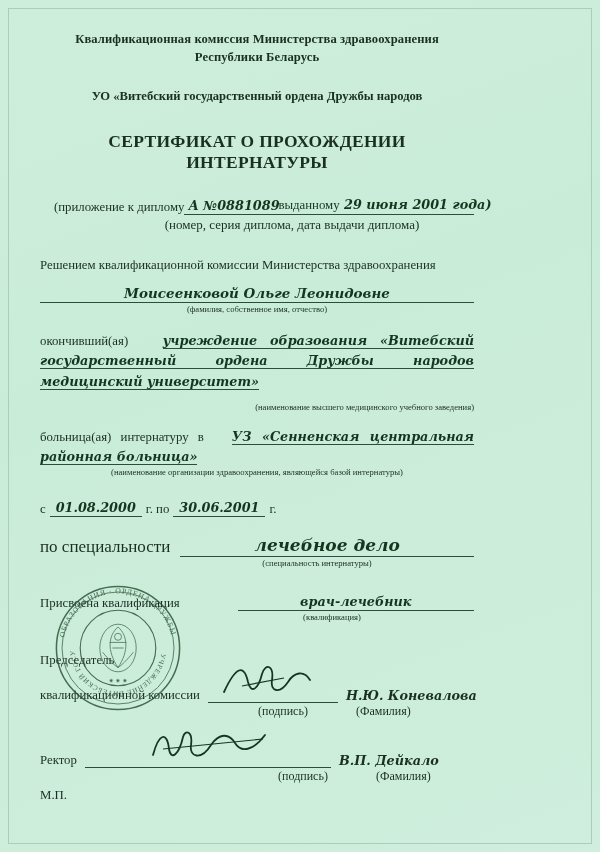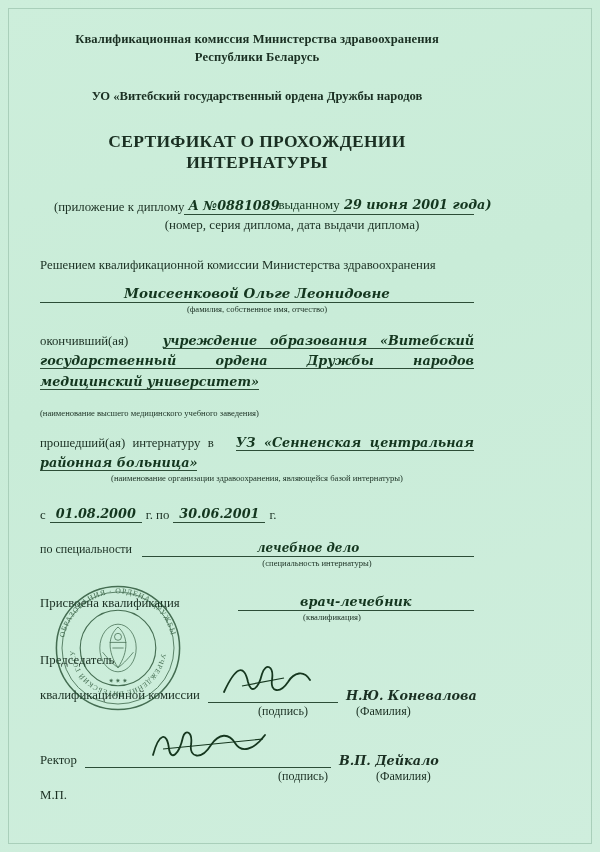--- a/index.html
+++ b/index.html
@@ -131,21 +131,21 @@
     gap: 4px;
   }
   .dateline {
     border-bottom: 1px solid #2c4d37;
     padding: 0 6px 1px 6px;
   }
 
   .spec-row {
     display: flex;
     align-items: flex-end;
-    font-size: 12px;
+    font-size: 17px;
     margin-top: 18px;
   }
   .qual-row {
     display: flex;
     align-items: flex-end;
     font-size: 12.8px;
     margin-top: 26px;
     gap: 48px;
   }
 
@@ -251,26 +251,26 @@
         <span class="fill hand" style="font-size:13.5px;">Моисеенковой Ольге Леонидовне</span>
       </div>
       <div class="caption">(фамилия, собственное имя, отчество)</div>
     </div>
 
     <div style="margin-top:16px;">
       <div class="just">
         <span class="lbl" style="font-weight:normal;">окончивший(ая)</span>
         <span>&nbsp;&nbsp;</span><span class="hand u">учреждение образования «Витебский государственный ордена Дружбы народов медицинский университет»</span>
       </div>
-      <div class="caption" style="text-align:left;margin-top:17px;">(наименование высшего медицинского учебного заведения)</div>
+      <div class="caption" style="text-align:right;margin-top:11px;">(наименование высшего медицинского учебного заведения)</div>
     </div>
 
     <div style="margin-top:14px;">
       <div class="just">
-        <span class="lbl">прошедший(ая)  интернатуру  в</span>
+        <span class="lbl">больница(ая)  интернатуру  в</span>
         <span>&nbsp;&nbsp;</span><span class="hand u">УЗ «Сенненская центральная районная больница»</span>
       </div>
       <div class="caption" style="text-align:center;margin-top:1px;">(наименование организации здравоохранения, являющейся базой интернатуры)</div>
     </div>
 
     <div class="dates">
       <span class="lbl">с</span>
       <span class="dateline hand">01.08.2000</span>
       <span class="lbl">г. по</span>
       <span class="dateline hand">30.06.2001</span>

